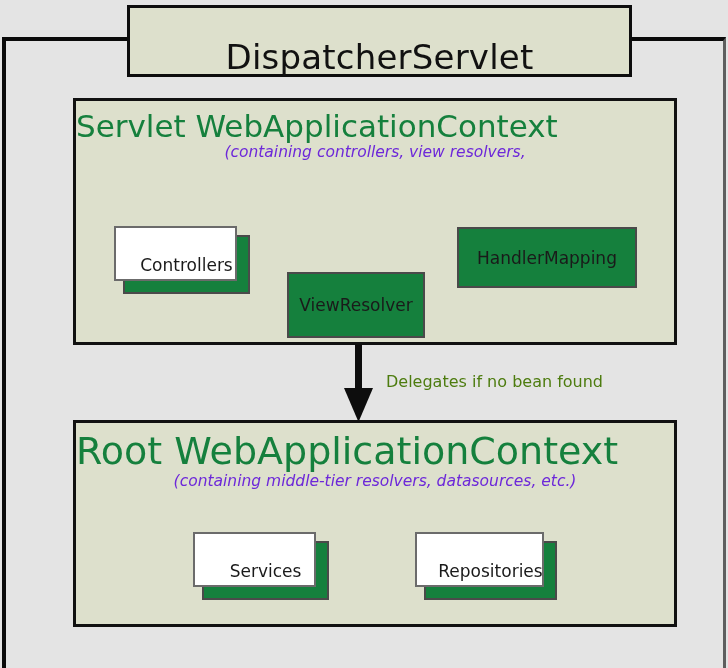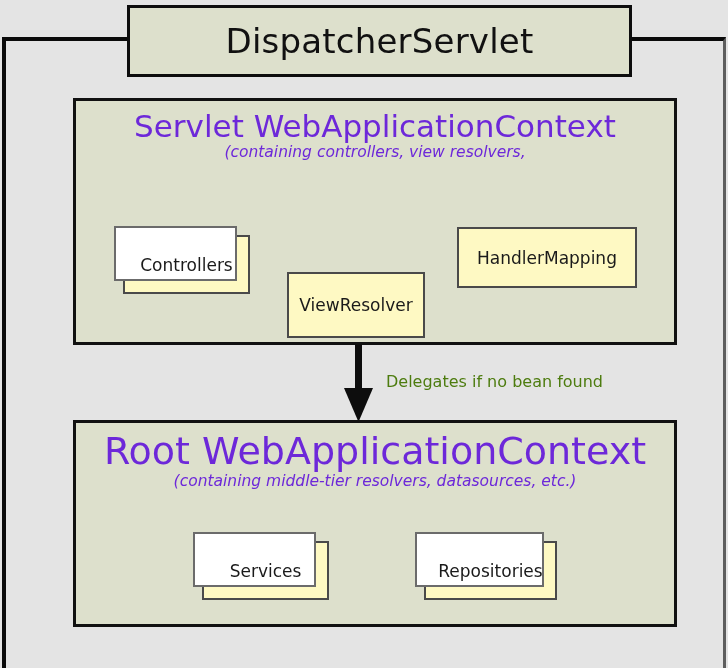--- a/index.html
+++ b/index.html
@@ -36,21 +36,21 @@
   #dispatcher-box {
     position: absolute;
     left: 127px;
     top: 5px;
     width: 505px;
     height: 72px;
     background: #dde0cc;
     border: 3px solid #0d0d0d;
     box-sizing: border-box;
     display: flex;
-    align-items: center;
+    align-items: flex-end;
     justify-content: center;
   }
   #dispatcher-box .title-text {
     font-size: 34px;
     color: #111;
     letter-spacing: 0.2px;
     line-height: 1;
   }
 
   
@@ -66,23 +66,22 @@
     width: 604px;
     height: 247px;
   }
   #root-context {
     left: 73px;
     top: 420px;
     width: 604px;
     height: 207px;
   }
   .context-heading {
-    text-align: center;
     font-size: 31px;
-    color: #6d28d9;
+    color: #15803d;
     margin-top: 9px;
     line-height: 1.08;
     white-space: nowrap;
   }
   #root-context .context-heading {
     font-size: 38px;
     margin-top: 8px;
   }
   .context-sub {
     text-align: center;
@@ -92,21 +91,21 @@
     margin-top: 0;
     font-style: italic;
   }
   .context-sub .sub-line {
     display: block;
   }
 
   
   .node {
     position: absolute;
-    background: #fef9c3;
+    background: #15803d;
     border: 2px solid #4a4a4a;
     box-sizing: border-box;
     display: flex;
     align-items: center;
     justify-content: center;
   }
   .node .node-label {
     font-size: 17px;
     color: #1a1a1a;
     white-space: nowrap;

